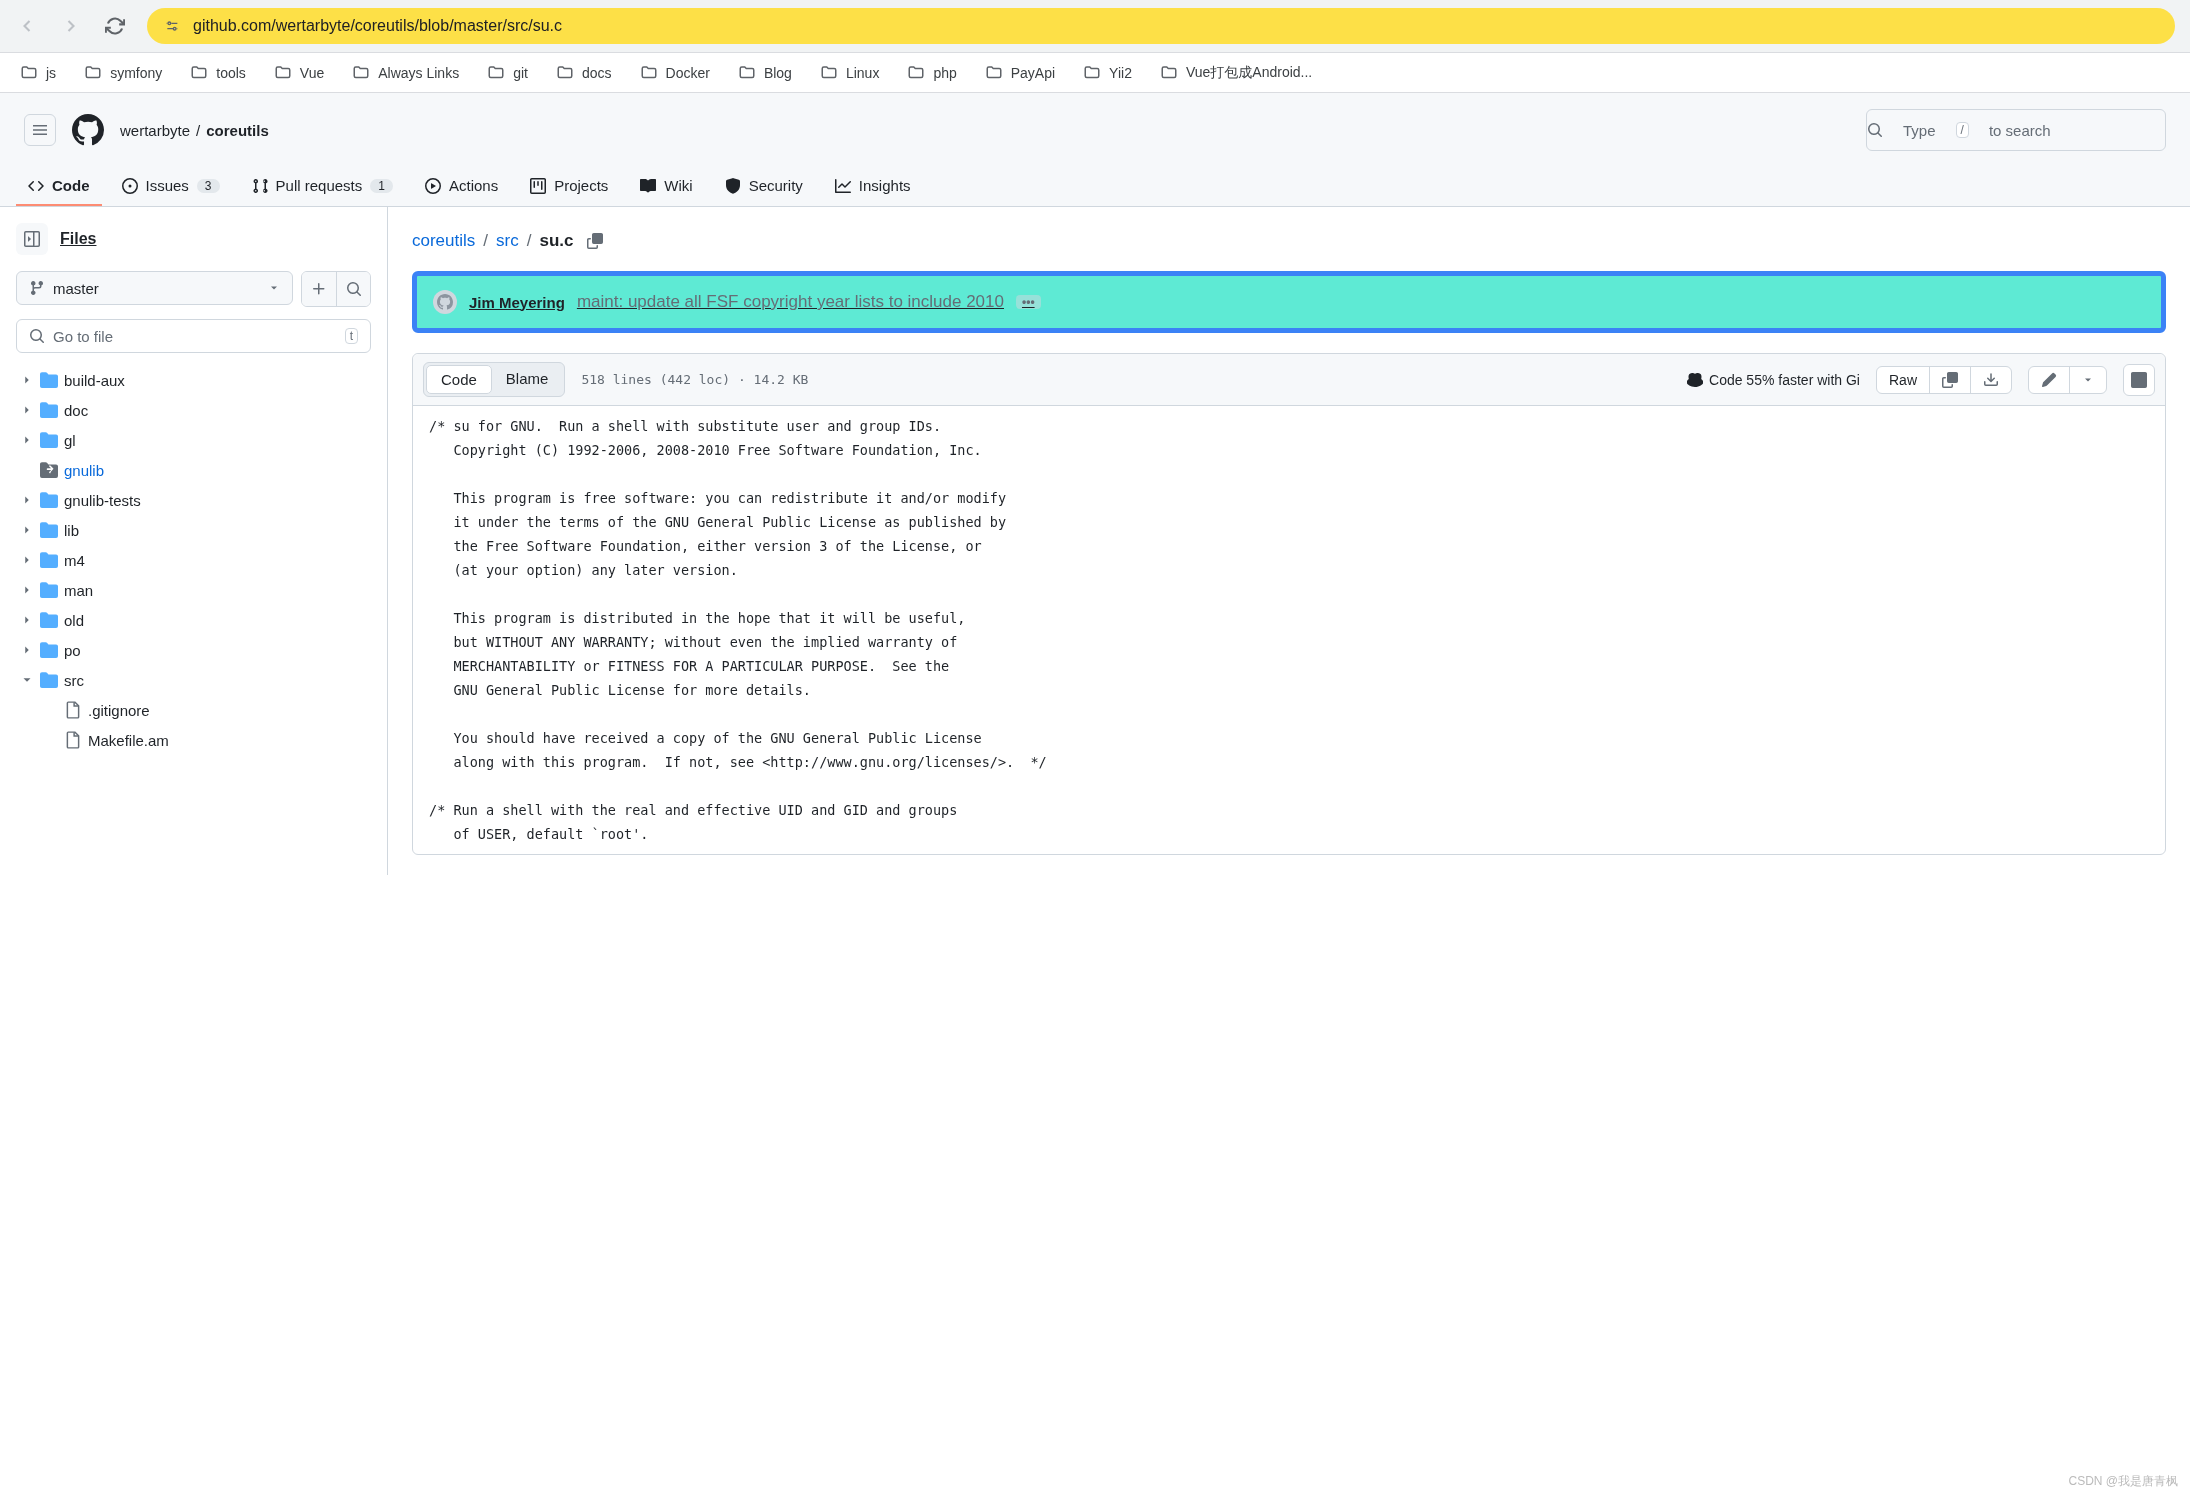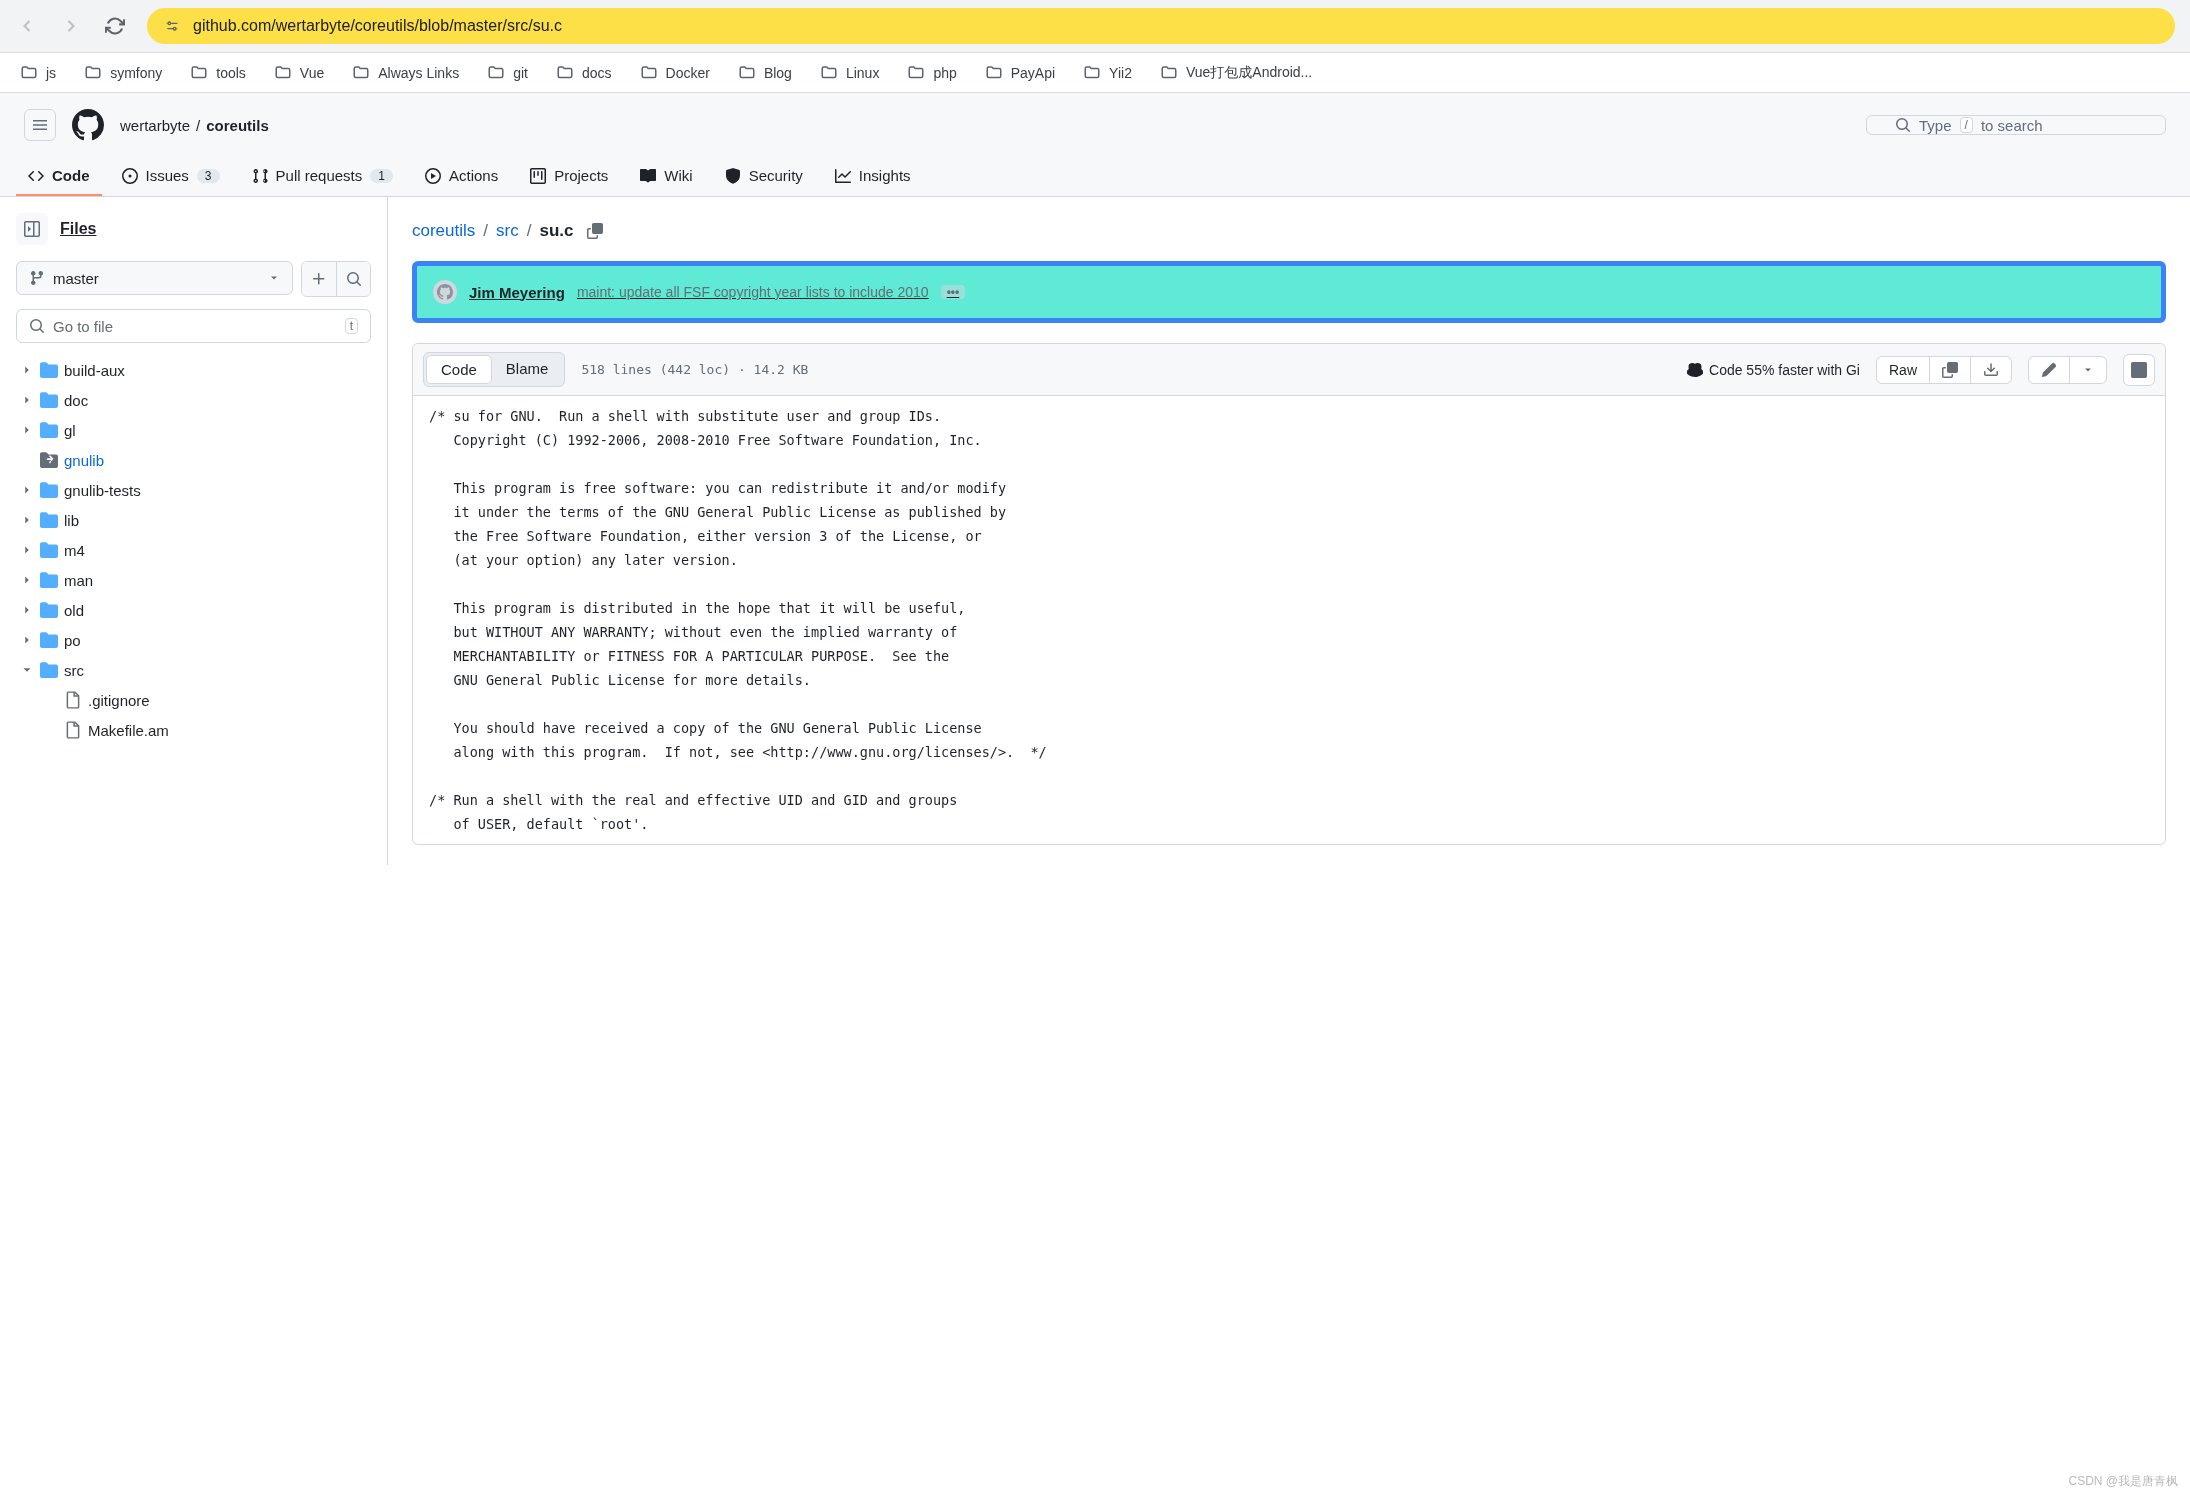--- a/index.html
+++ b/index.html
@@ -12,21 +12,21 @@
 .bookmarks-bar { background: #ffffff; height: 40px; display: flex; align-items: center; padding: 0 10px; gap: 8px; border-bottom: 1px solid #dadce0; overflow: hidden; white-space: nowrap; }
 .bookmark-item { display: flex; align-items: center; gap: 8px; padding: 6px 10px; font-size: 14px; color: #3c4043; border-radius: 4px; }
 .folder-icon-bm { width: 18px; height: 18px; color: #5f6368; }
 .gh-header { background: #f6f8fa; border-bottom: 1px solid #d0d7de; }
 .gh-header-top { display: flex; align-items: center; padding: 16px 24px; gap: 16px; }
 .hamburger { width: 32px; height: 32px; border: 1px solid #d0d7de; border-radius: 6px; display: flex; align-items: center; justify-content: center; }
 .gh-logo { width: 32px; height: 32px; }
 .repo-breadcrumb { font-size: 15px; display: flex; align-items: center; gap: 6px; flex: 1; }
 .repo-breadcrumb a { color: #1f2328; text-decoration: none; }
 .repo-breadcrumb .strong { font-weight: 600; }
-.search-box { width: 300px; height: 20px; border: 1px solid #d0d7de; border-radius: 6px; background: #f6f8fa; display: flex; align-items: center; padding: 0 28px; gap: 8px; font-size: 15px; color: #656d76; }
+.search-box { width: 300px; height: 42px; border: 1px solid #d0d7de; border-radius: 6px; background: #f6f8fa; display: flex; align-items: center; padding: 0 0; gap: 20px; font-size: 15px; color: #656d76; }
 .kbd { border: 1px solid #d0d7de; border-radius: 4px; padding: 0 4px; font-size: 12px; background: #fff; }
 .gh-tabs { display: flex; align-items: center; padding: 0 16px; gap: 8px; }
 .gh-tab { display: flex; align-items: center; gap: 8px; padding: 10px 12px; font-size: 15px; color: #1f2328; border-bottom: 2px solid transparent; }
 .gh-tab.active { border-bottom-color: #fd8c73; font-weight: 600; }
 .counter { background: #d0d7de80; border-radius: 10px; padding: 0 8px; font-size: 12px; min-width: 20px; text-align: center; }
 .main-layout { display: flex; }
 .sidebar { width: 388px; border-right: 1px solid #d0d7de; padding: 16px; }
 .sidebar-hdr { display: flex; align-items: center; gap: 12px; margin-bottom: 16px; text-decoration: underline; }
 .collapse-btn { width: 32px; height: 32px; border: 1px solid #d0d7de00; border-radius: 6px; display: flex; align-items: center; justify-content: center; background: #f6f8fa; }
 .sidebar-hdr h2 { font-size: 16px; font-weight: 600; }
@@ -46,21 +46,21 @@
 .tree-indent-1 { padding-left: 28px; }
 .content { flex: 1; padding: 20px 24px; min-width: 0; }
 .path-breadcrumb { font-size: 17px; display: flex; align-items: center; gap: 8px; margin-bottom: 16px; }
 .path-breadcrumb a { color: #0969da; text-decoration: none; }
 .path-breadcrumb .sep { color: #656d76; }
 .path-breadcrumb .current { font-weight: 600; }
 .copy-path-btn { width: 28px; height: 28px; border-radius: 6px; display: flex; align-items: center; justify-content: center; color: #656d76; }
 .commit-box { border: 5px solid #3b82f6; border-radius: 6px; padding: 14px 16px; display: flex; align-items: center; gap: 12px; margin-bottom: 20px; background: #5eead4; text-decoration: underline; }
 .avatar { width: 24px; height: 24px; border-radius: 50%; background: #d0d7de; display: flex; align-items: center; justify-content: center; }
 .commit-author { font-weight: 600; font-size: 15px; }
-.commit-msg { color: #656d76; font-size: 14px; text-align: center; }
+.commit-msg { color: #656d76; font-size: 17px; text-align: center; }
 .ellipsis-btn { background: #d0d7de80; border-radius: 4px; padding: 0 6px; font-size: 12px; font-weight: 700; color: #656d76; }
 .code-panel { border: 1px solid #d0d7de; border-radius: 6px; }
 .code-toolbar { background: #f6f8fa; border-bottom: 1px solid #d0d7de; border-radius: 6px 6px 0 0; padding: 8px 10px; display: flex; align-items: center; gap: 16px; }
 .toggle-group { display: flex; border: 1px solid #d0d7de; border-radius: 6px; overflow: hidden; background: #eaeef2; padding: 2px; }
 .toggle-btn { padding: 5px 14px; font-size: 15px; border-radius: 5px; }
 .toggle-btn.active { background: #fff; font-weight: 500; border: 1px solid #d0d7de; }
 .file-info { color: #656d76; font-size: 13px; font-family: ui-monospace, SFMono-Regular, monospace; }
 .toolbar-spacer { flex: 1; }
 .copilot-hint { display: flex; align-items: center; gap: 6px; font-size: 14px; }
 .raw-group { display: flex; border: 1px solid #d0d7de; border-radius: 6px; background: #fff; align-items: stretch; }

